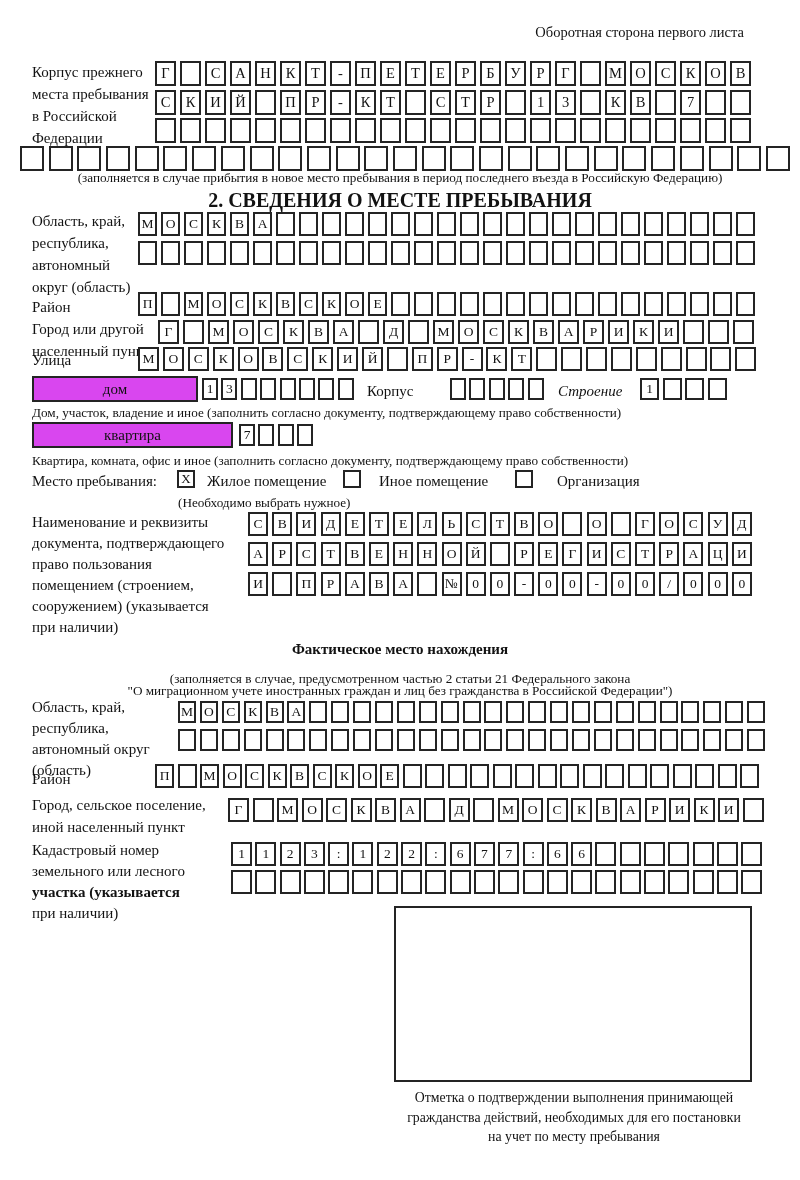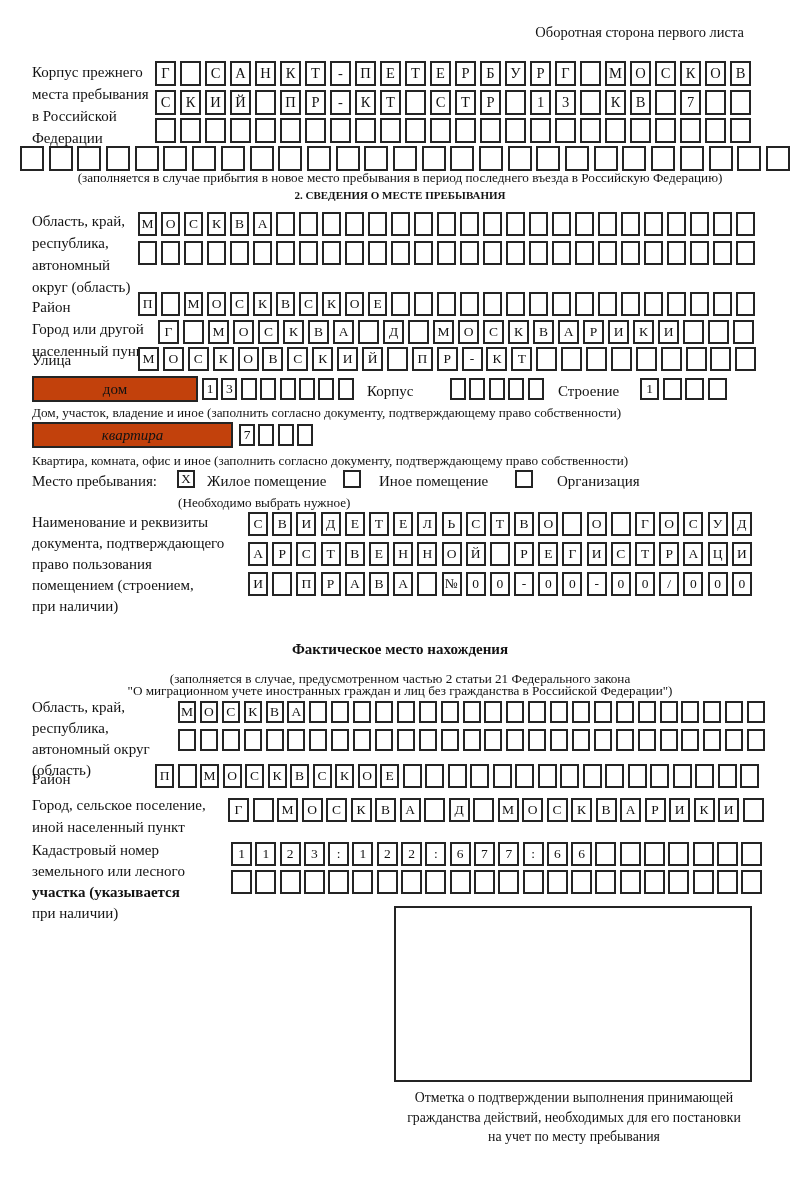--- a/index.html
+++ b/index.html
@@ -6,30 +6,30 @@
   #page{
     position:relative;width:800px;height:1180px;background:#ffffff;
     font-family:"Liberation Serif","DejaVu Serif",serif;color:#121212;
     overflow:hidden;
   }
   .abs{position:absolute;}
   .lbl{font-size:15px;line-height:22px;white-space:nowrap;}
   .lbl div{height:22px;}
   .note{font-size:13.2px;white-space:nowrap;}
   .center{left:0;width:800px;text-align:center;}
-  .hdr{font-weight:bold;font-size:11px;}
+  .hdr{font-weight:bold;font-size:20px;}
   .cellrow{position:absolute;display:flex;gap:var(--gap,4px);}
   .cellrow .cell{
     width:var(--cw,20px);height:var(--ch,24px);
     border:2px solid #242424;box-sizing:border-box;background:#fff;
     display:flex;align-items:center;justify-content:center;
     font-size:var(--fs,13.5px);line-height:1;
   }
   .longbox{
-    border:2px solid #242424;box-sizing:border-box;background:#c2410c;
+    border:2px solid #242424;box-sizing:border-box;background:#d946ef;
     display:flex;align-items:center;justify-content:center;font-size:15px;
   }
   .chk{
     width:18px;height:18px;border:2px solid #242424;box-sizing:border-box;
     display:flex;align-items:center;justify-content:center;
     font-size:13px;background:#fff;
   }
   .stamp{border:2px solid #242424;box-sizing:border-box;background:#fff;}
   .cap{font-size:13.8px;line-height:19.5px;text-align:center;}
 </style>
@@ -325,30 +325,30 @@
       <div class="cell"></div>
     </div>
   <div class="abs lbl" style="left:367px;top:380px;">Корпус</div>
   <div class="cellrow" style="left:450px;top:378px;--cw:16px;--ch:22px;--gap:3.4px;">
       <div class="cell"></div>
       <div class="cell"></div>
       <div class="cell"></div>
       <div class="cell"></div>
       <div class="cell"></div>
     </div>
-  <div class="abs lbl" style="left:558px;top:380px;">Строение</div>
+  <div class="abs lbl" style="left:558px;top:380px;font-style:italic;">Строение</div>
   <div class="cellrow" style="left:640px;top:378px;--cw:19px;--ch:22px;--gap:3.5px;">
       <div class="cell">1</div>
       <div class="cell"></div>
       <div class="cell"></div>
       <div class="cell"></div>
     </div>
   <div class="abs note" style="left:32px;top:405px;">Дом, участок, владение и иное (заполнить согласно документу, подтверждающему право собственности)</div>
 
-  <div class="longbox abs" style="left:32px;top:422px;width:201px;height:26px;font-style:italic;">квартира</div>
+  <div class="longbox abs" style="left:32px;top:422px;width:201px;height:26px;">квартира</div>
   <div class="cellrow" style="left:239px;top:424px;--cw:16px;--ch:22px;--gap:3.4px;">
       <div class="cell">7</div>
       <div class="cell"></div>
       <div class="cell"></div>
       <div class="cell"></div>
     </div>
   <div class="abs note" style="left:32px;top:453px;">Квартира, комната, офис и иное (заполнить согласно документу, подтверждающему право собственности)</div>
 
   <div class="abs lbl" style="left:32px;top:470px;">Место пребывания:</div>
   <div class="chk abs" style="left:177px;top:470px;">X</div>
@@ -357,20 +357,21 @@
   <div class="abs lbl" style="left:379px;top:470px;">Иное помещение</div>
   <div class="chk abs" style="left:515px;top:470px;"></div>
   <div class="abs lbl" style="left:557px;top:470px;">Организация</div>
   <div class="abs note" style="left:178px;top:495px;">(Необходимо выбрать нужное)</div>
 
   <div class="abs lbl" style="left:32px;top:512px;line-height:21px;">
     <div style="height:21px;">Наименование и реквизиты</div>
     <div style="height:21px;">документа, подтверждающего</div>
     <div style="height:21px;">право пользования</div>
     <div style="height:21px;">помещением (строением,</div>
+    <div style="height:21px;">сооружением) (указывается</div>
     <div style="height:21px;">при наличии)</div>
   </div>
   <div class="cellrow" style="left:248px;top:512px;--cw:20px;--ch:24px;--gap:4.2px;">
       <div class="cell">С</div>
       <div class="cell">В</div>
       <div class="cell">И</div>
       <div class="cell">Д</div>
       <div class="cell">Е</div>
       <div class="cell">Т</div>
       <div class="cell">Е</div>

